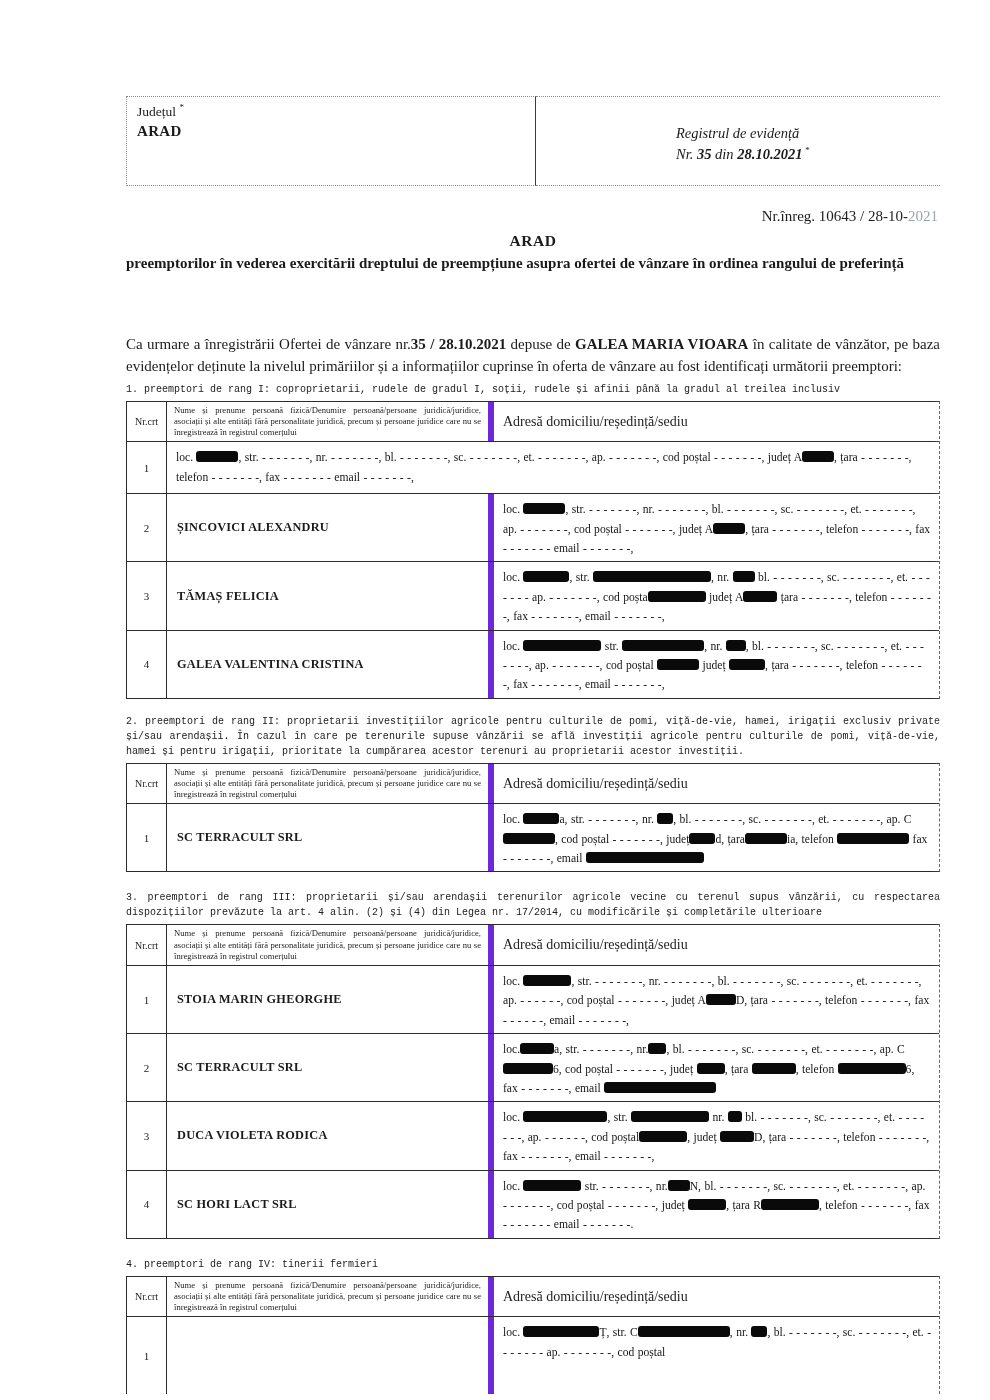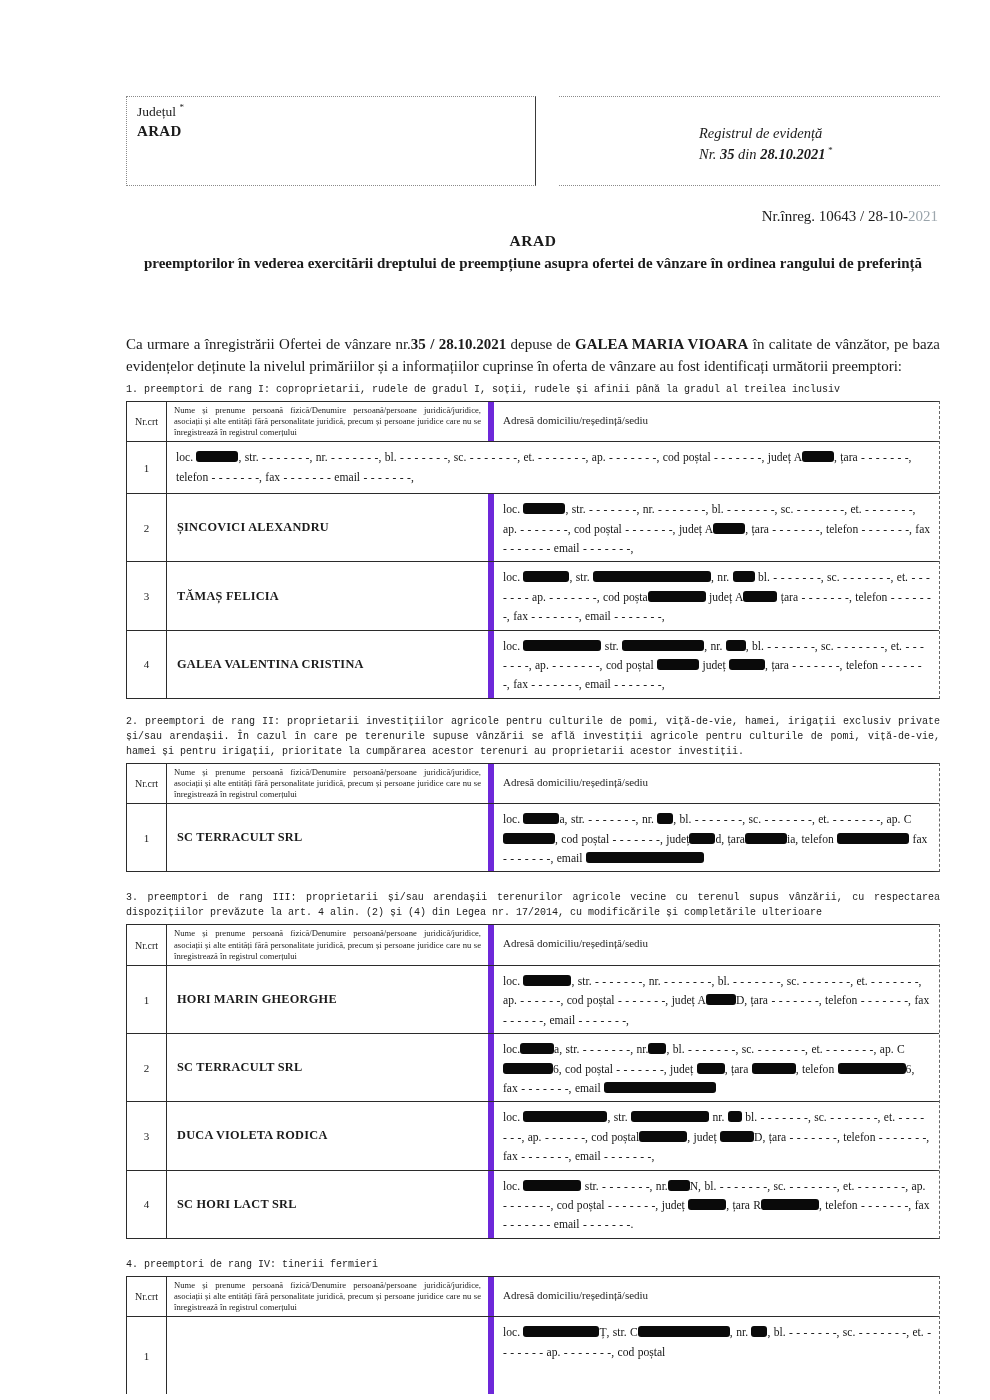--- a/index.html
+++ b/index.html
@@ -8,50 +8,50 @@
     position:relative; width:990px; height:1400px; margin:0 auto;
     background:#ffffff; color:#1b1b1b; overflow:hidden;
   }
   .content { position:relative; width:814px; margin-left:126px; padding-top:96px; }
 
   
   .scan-fade { position:absolute; top:0; right:0; width:58px; height:1400px;
     background:linear-gradient(to right, rgba(255,255,255,0), rgba(255,255,255,.8)); z-index:5; }
 
   
-  .hdr { display:flex; height:90px;gap:23px; }
+  .hdr { display:flex; height:90px; }
   .hdr-left { width:410px; border:1px dotted #8a8a8a; border-right:1.5px solid #3a3a3a; }
   .hdr-cell { height:50%; padding:4px 10px; font-size:13.5px; line-height:1.35; }
   .hdr-cell + .hdr-cell { border-top:1.5px dashed #4a4a4a; }
   .hdr-cell .val { font-weight:bold; font-size:15px; letter-spacing:.3px; }
   .hdr-right { flex:1; border-top:1px dotted #8a8a8a; border-bottom:1px dotted #8a8a8a;
     padding:26px 0 0 140px; font-size:14.5px; line-height:1.45;font-style:italic; }
 
   .nr-inreg { margin-top:22px; text-align:right; font-size:15px; padding-right:2px; }
 
   .title { margin-top:7px; text-align:center; font-weight:bold; font-size:15.5px; letter-spacing:.5px; }
-  .subtitle { margin-top:3px; text-align:center; font-weight:bold; font-size:15px; line-height:1.45; }
+  .subtitle { margin-top:3px; font-weight:bold; font-size:15px; line-height:1.45; }
 
   .intro { margin-top:58px; font-size:15px; line-height:1.5; text-align:justify; }
   .rank-intro { margin-top:4px; font-size:10px; line-height:1.5; text-align:justify;font-family:Liberation Mono, monospace; }
   .gap-md { margin-top:15px; }
   .gap-lg { margin-top:18px; }
 
   
   .tbl { margin-top:4px; border:1.5px solid #2b2b2b; border-right:1.5px dashed #555; }
   .trow { display:flex; border-top:1.5px solid #2b2b2b; }
   .trow:first-child { border-top:none; }
   .c-num { width:40px; border-right:1px solid #2b2b2b; display:flex; align-items:center;
     justify-content:center; font-size:11px; padding:2px; }
   .c-name { width:327px; border-right:6px solid #6d28d9; display:flex; align-items:center;
     padding:4px 10px; }
   .c-addr { flex:1; padding:5px 8px 4px 9px; }
   .thead .c-num { font-size:10px; }
   .thead .c-name { font-size:8.6px; line-height:1.3; text-align:justify; padding:3px 7px; }
-  .thead .c-addr { font-size:11px; padding-top:12px; color:#222; }
+  .thead .c-addr { font-size:14px; padding-top:12px; color:#222; }
   .name { font-weight:bold; font-size:12.3px; letter-spacing:.25px; }
   .addr { font-size:11.6px; line-height:1.5; color:#151515; word-spacing:.5px; }
   .tbl-last { border-bottom:none; }
   .tbl-last .trow-body { min-height:78px; }
   .trow-body { min-height:52px; }
 
   .redact { display:inline-block; height:11px; background:#0a0a0a; border-radius:3px;
     vertical-align:-1px; }
   .b { font-weight:bold; }
   .faded { color:#9aa4ab; }
@@ -136,21 +136,21 @@
     <p class="rank-intro gap-lg">3. preemptori de rang III: proprietarii și/sau arendașii terenurilor agricole vecine cu terenul supus vânzării, cu respectarea dispozițiilor prevăzute la art. 4 alin. (2) și (4) din Legea nr. 17/2014, cu modificările și completările ulterioare</p>
     <div class="tbl">
       <div class="trow thead">
         <div class="c-num">Nr.crt</div>
         <div class="c-name">Nume și prenume persoană fizică/Denumire persoană/persoane juridică/juridice, asociații și alte entități fără personalitate juridică, precum și persoane juridice care nu se înregistrează în registrul comerțului</div>
         <div class="c-addr">Adresă domiciliu/reședință/sediu</div>
       </div>
       <div class="trow trow-body">
         <div class="c-num">1</div>
         <div class="c-name">
-            <span class="name">HORI MARIN GHEORGHE</span>
+            <span class="name">STOIA MARIN GHEORGHE</span>
           </div>
         <div class="c-addr"><span class="addr"><span>loc. </span><span class="redact" style="width: 48px;"></span><span>, str. - - - - - - -, nr. - - - - - - -, bl. - - - - - - -, sc. - - - - - - -, et. - - - - - - -, ap. - - - - - -, cod poștal - - - - - - -, județ A</span><span class="redact" style="width: 30px;"></span><span>D, țara - - - - - - -, telefon - - - - - - -, fax - - - - - -, email - - - - - - -,</span></span></div>
       </div>
       <div class="trow trow-body">
         <div class="c-num">2</div>
         <div class="c-name">
             <span class="name">SC TERRACULT SRL</span>
           </div>
         <div class="c-addr"><span class="addr"><span>loc.</span><span class="redact" style="width: 34px;"></span><span>a, str. - - - - - - -, nr.</span><span class="redact" style="width: 18px;"></span><span>, bl. - - - - - - -, sc. - - - - - - -, et. - - - - - - -, ap. C</span><span class="redact" style="width: 50px;"></span><span>6, cod poștal - - - - - - -, județ </span><span class="redact" style="width: 28px;"></span><span>, țara </span><span class="redact" style="width: 44px;"></span><span>, telefon </span><span class="redact" style="width: 68px;"></span><span>6, fax - - - - - - -, email </span><span class="redact" style="width: 112px;"></span></span></div>
       </div>

